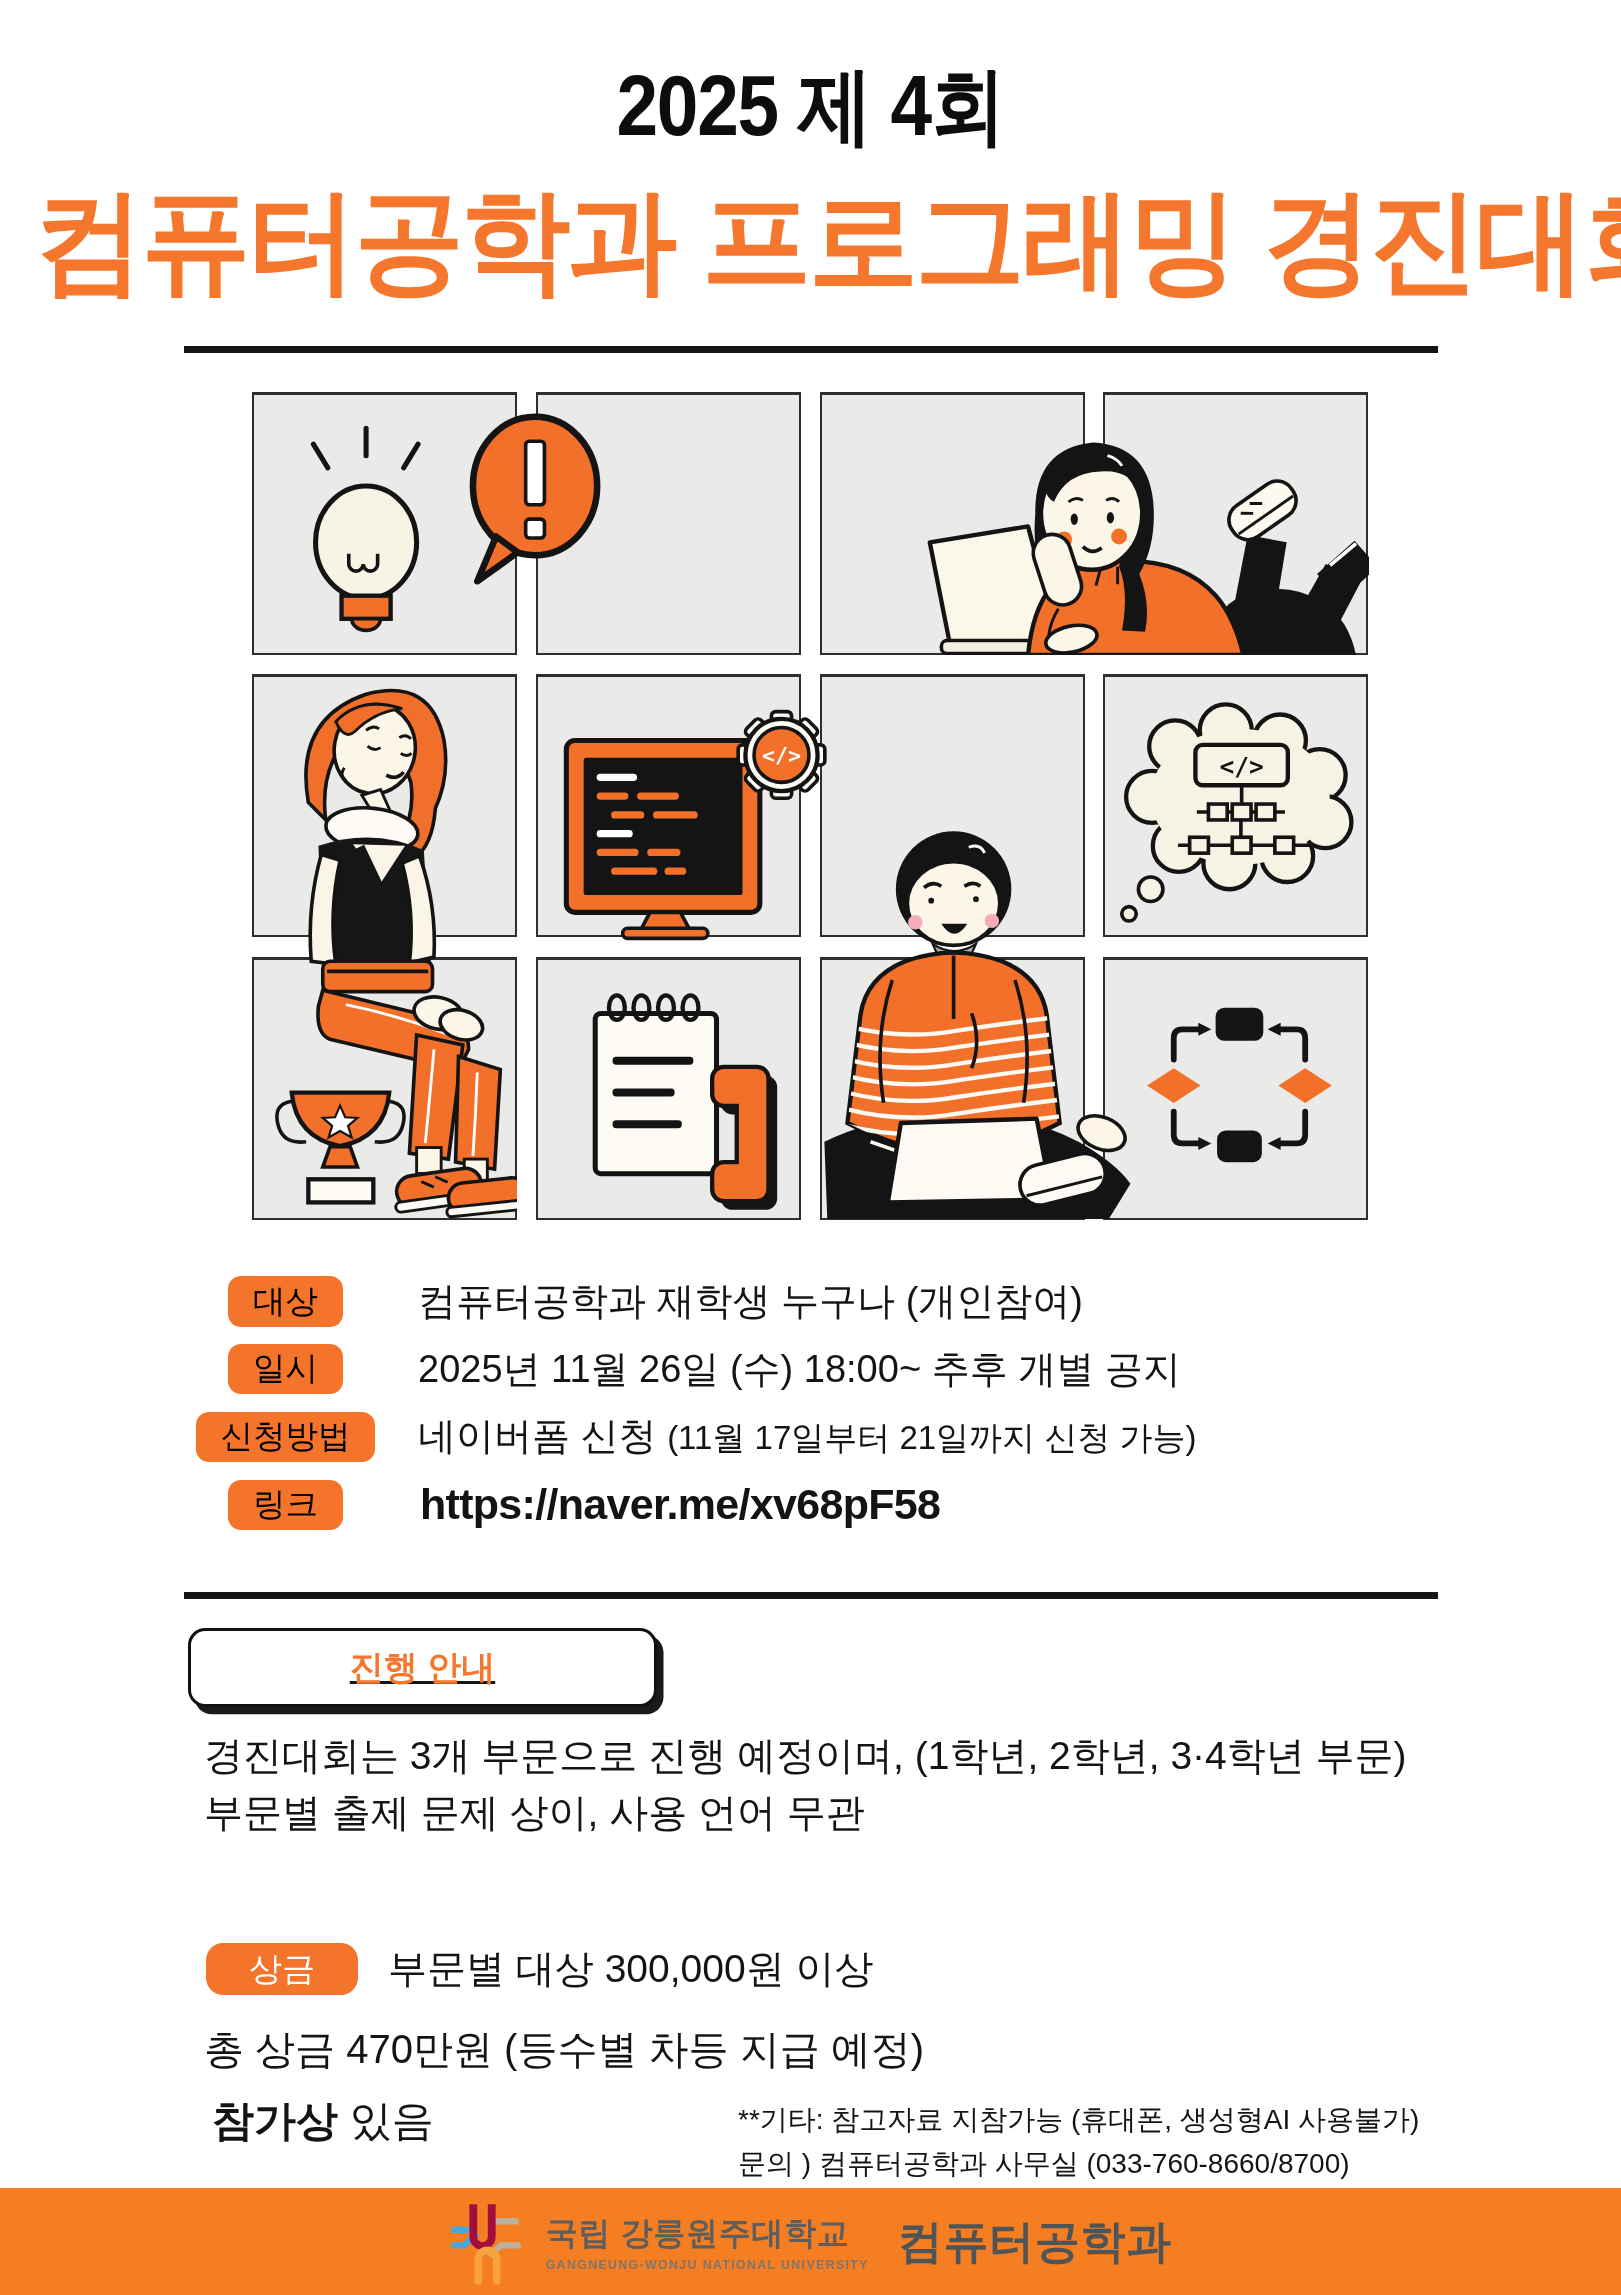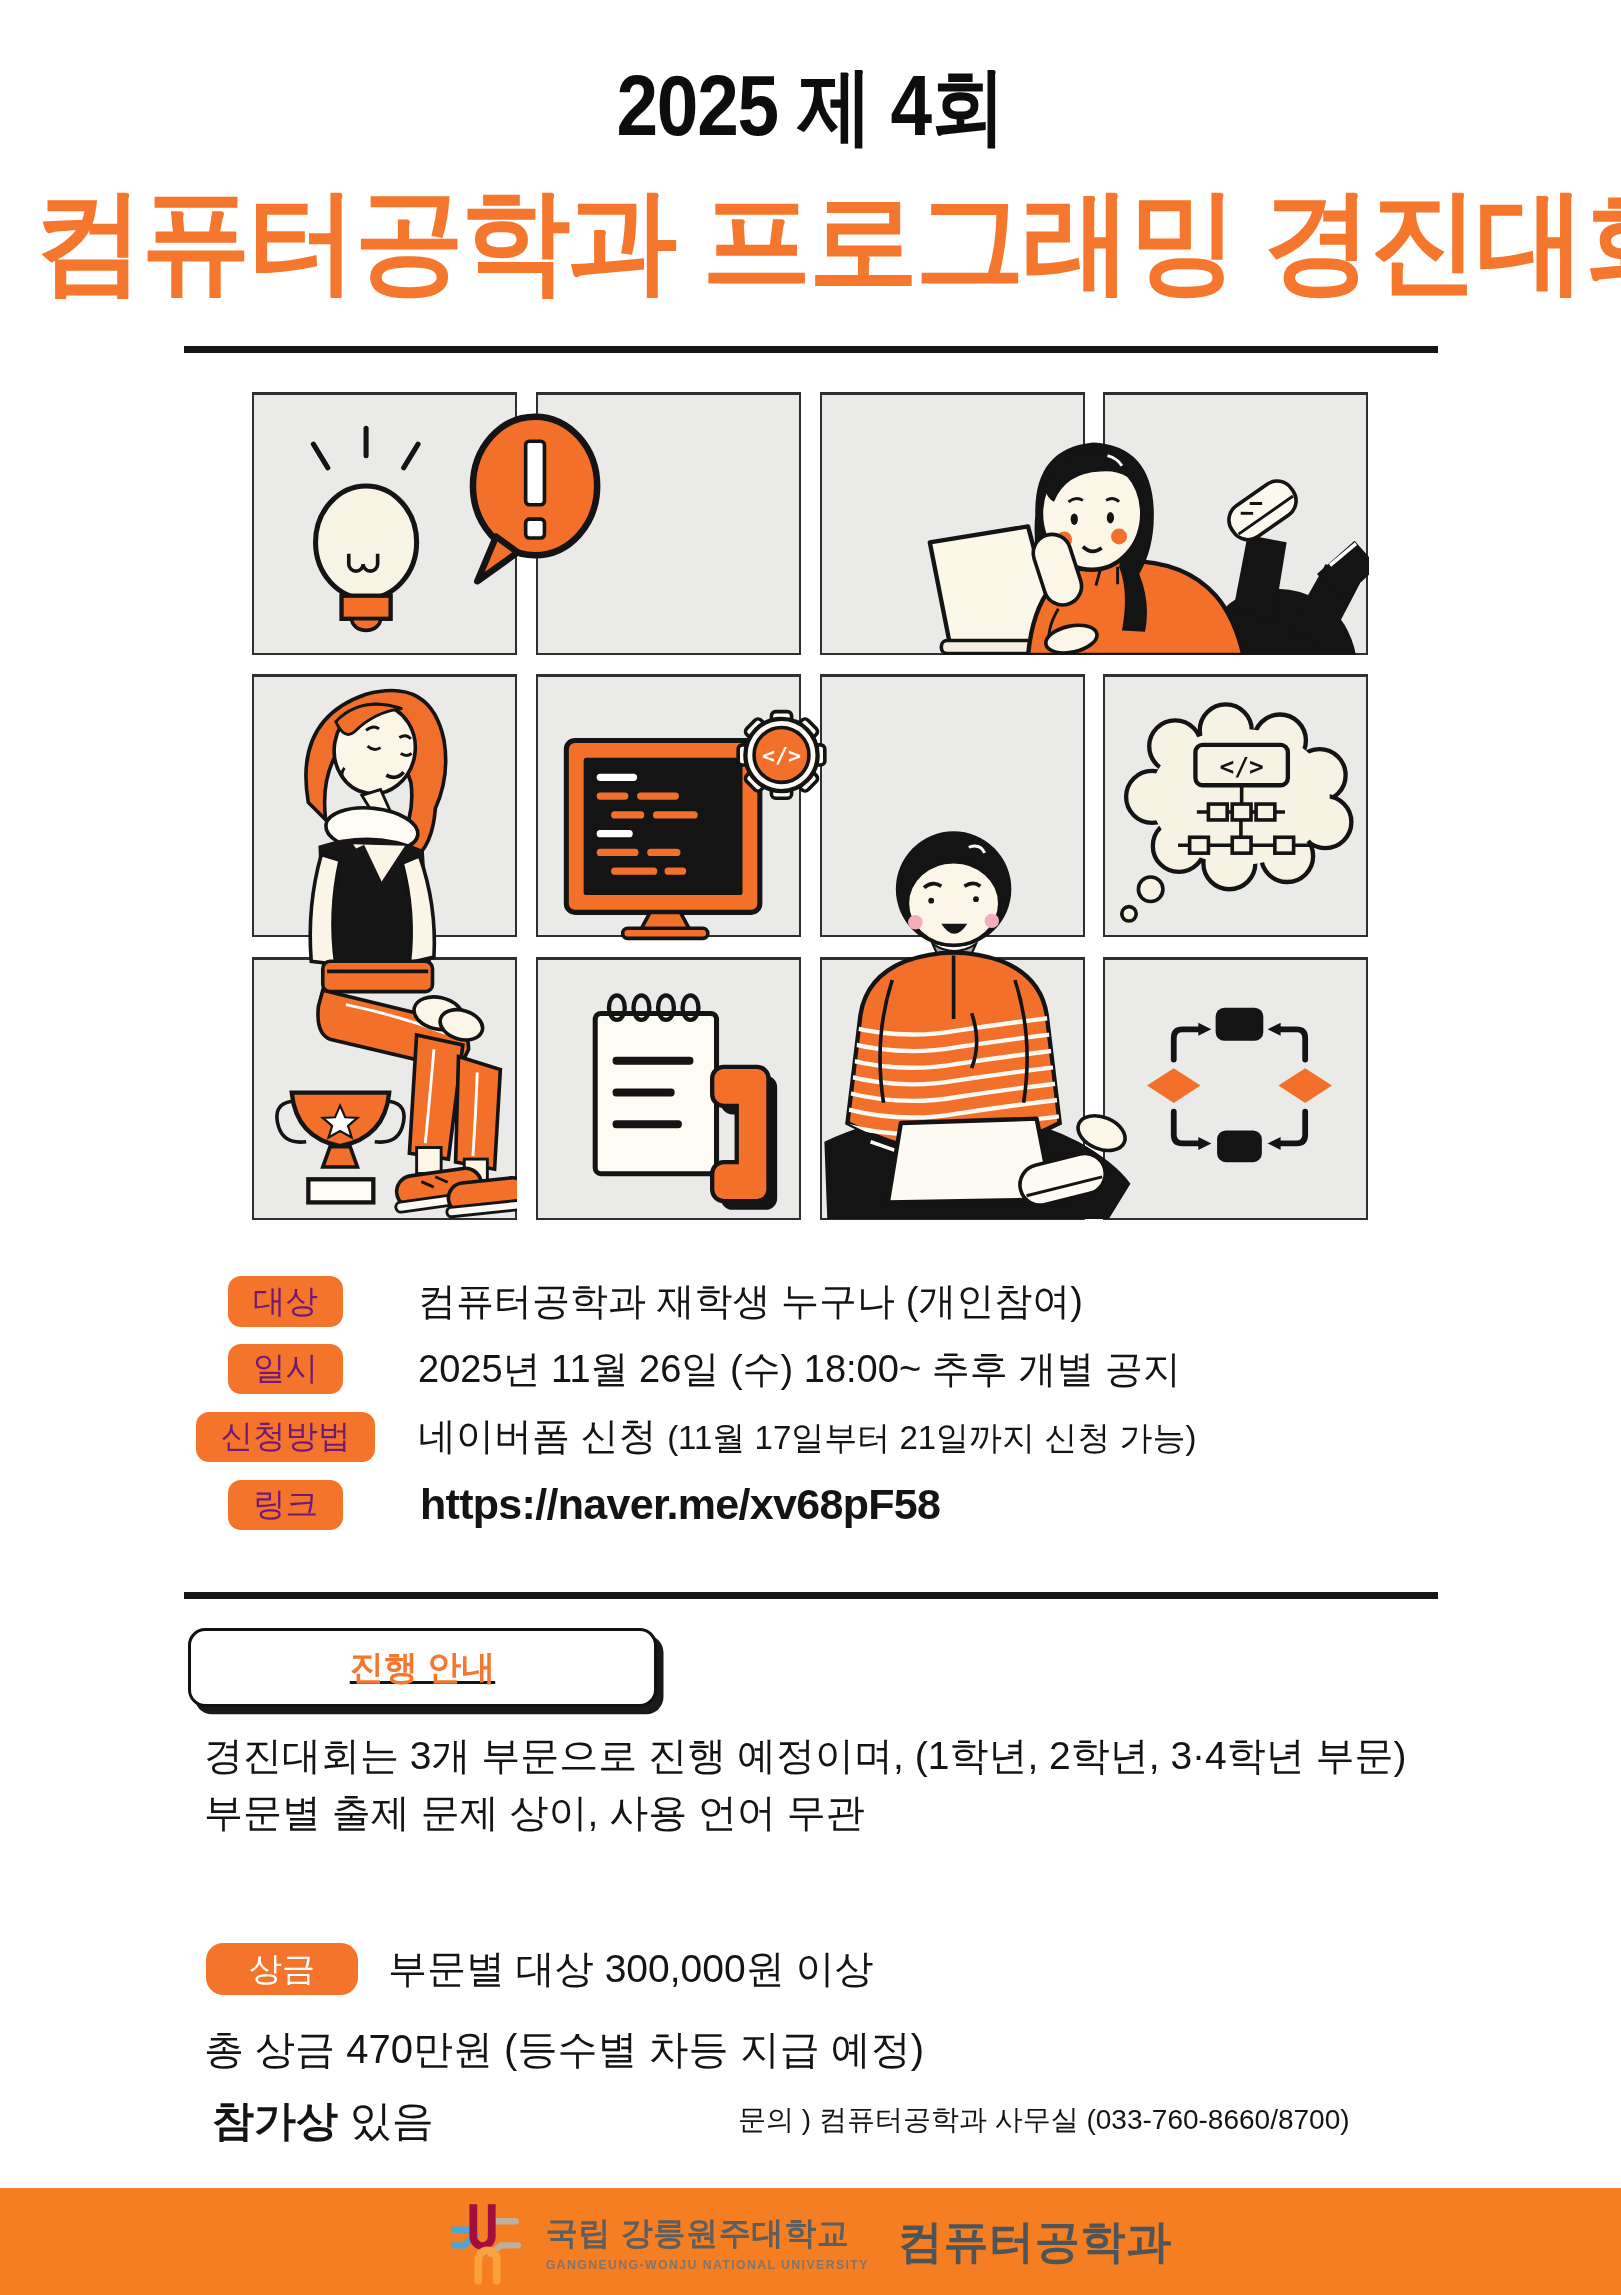--- a/index.html
+++ b/index.html
@@ -27,21 +27,21 @@
     position:absolute;width:265px;height:263px;background:#EAEAE8;
     border:2.2px solid #2F2F2F;border-top-width:3.6px;box-sizing:border-box;
   }
   .grid svg{position:absolute;}
   .ov{overflow:visible;}
   
   .info{position:absolute;left:181px;top:1272px;width:1300px;}
   .info-row{display:flex;align-items:center;height:59px;margin-bottom:8.7px;}
   .label-col{width:209px;display:flex;justify-content:center;flex:0 0 209px;}
   .badge{
-    background:#F4742B;color:#701a75;font-size:32.5px;font-weight:400;
+    background:#F4742B;color:#000000;font-size:32.5px;font-weight:400;
     border-radius:13px;padding:7.2px 24.6px;line-height:1.1;white-space:nowrap;
   }
   .row-text{margin-left:28px;font-size:38px;font-weight:500;white-space:nowrap;}
   .row-text .small{font-size:33px;}
   .url-text{margin-left:30px;font-size:43px;font-weight:600;letter-spacing:-0.7px;}
   
   .pill-box{
     position:absolute;left:188px;width:469px;height:79px;background:#FFFFFF;
     border:3.6px solid #111;border-radius:17.3px;box-shadow:6.5px 7.2px 0 #1a1a1a;
     display:flex;align-items:center;justify-content:center;box-sizing:border-box;
@@ -359,20 +359,21 @@
 
   <div class="prize-row">
     <span class="prize-badge">상금</span>
     <span class="prize-text">부문별 대상 300,000원 이상</span>
   </div>
   <div class="total-line">총 상금 470만원 (등수별 차등 지급 예정)</div>
   <div class="partic-line">
     <span class="b">참가상</span><span> 있음</span>
   </div>
   <div class="notes">
+    <div>**기타: 참고자료 지참가능 (휴대폰, 생성형AI 사용불가)</div>
     <div>문의 ) 컴퓨터공학과 사무실 (033-760-8660/8700)</div>
   </div>
 
   <div class="footer">
     <svg width="72" height="85" viewBox="0 0 95 120">
       <path d="M4 42 H26" stroke="#4BA6D8" stroke-width="9" stroke-linecap="round"></path>
       <path d="M4 64 H18 L34 50" stroke="#4BA6D8" stroke-width="9" stroke-linecap="round" fill="none"></path>
       <path d="M62 30 H91" stroke="#BDB09E" stroke-width="9" stroke-linecap="round"></path>
       <path d="M94 64 H70 L56 76" stroke="#BDB09E" stroke-width="9" stroke-linecap="round" fill="none"></path>
       <path d="M31 6 V52 a13 13 0 0 0 26 0 V6" stroke="#A40E3C" stroke-width="11" fill="none"></path>

